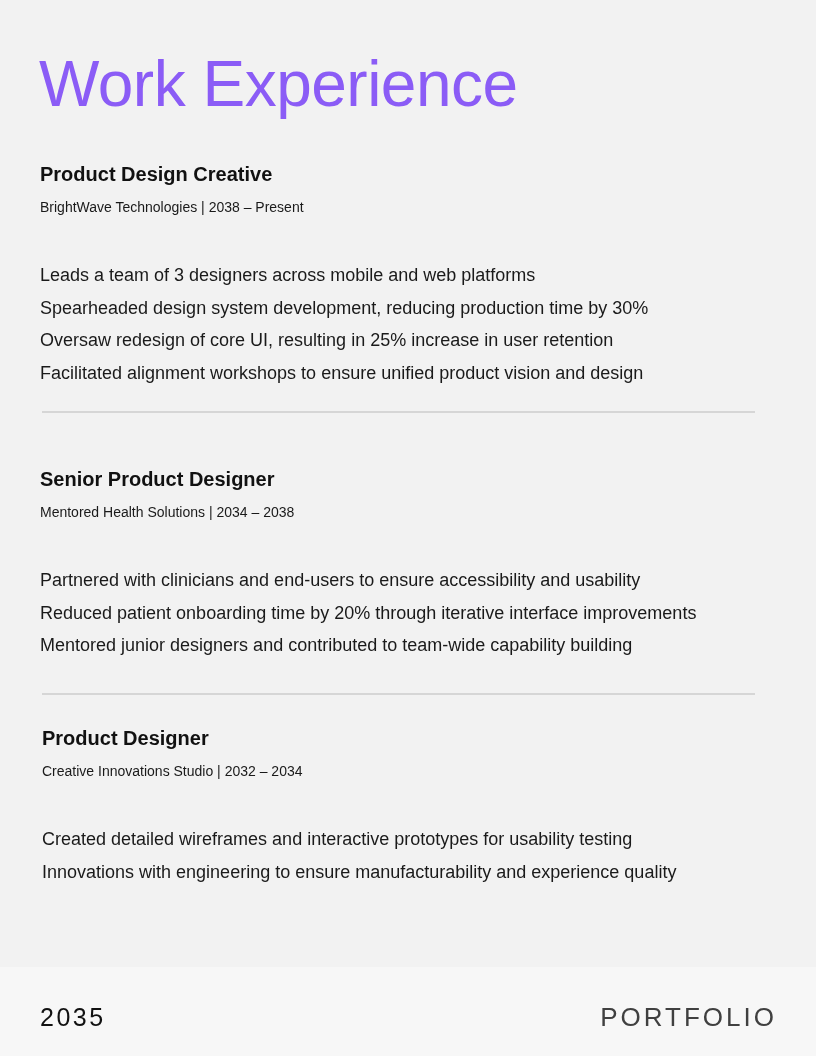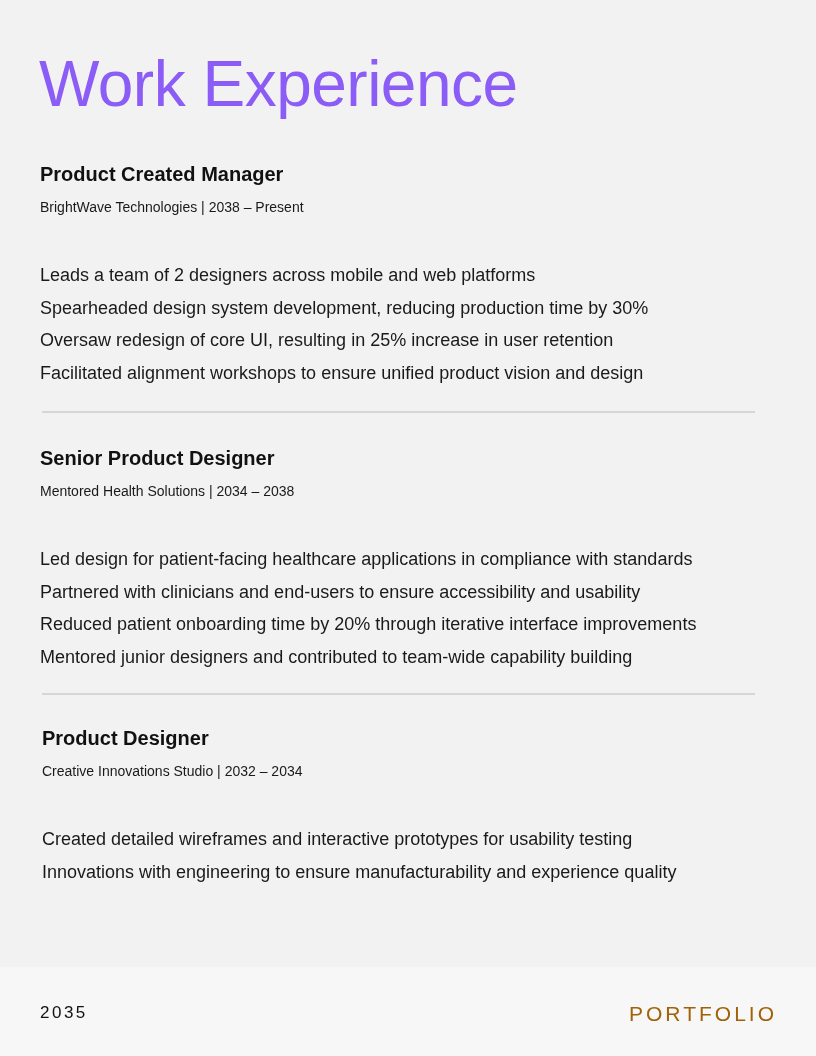--- a/index.html
+++ b/index.html
@@ -17,54 +17,53 @@
   .job { position: absolute; left: 40px; width: 716px; }
   .job .role { font-size: 20px; font-weight: 700; line-height: 26px; margin: 0; color: #111; }
   .job .meta { font-size: 14px; line-height: 24px; margin-top: 8px; color: #1a1a1a; }
   .job ul { list-style: none; margin: 40px 0 0 0; padding: 0; }
   .job li { font-size: 18px; line-height: 32.5px; color: #1a1a1a; white-space: nowrap; }
   .divider { position: absolute; left: 42px; width: 713px; height: 2px; background: #d6d6d6; }
   .footer {
     position: absolute; left: 0; top: 967px; width: 816px; height: 89px;
     background: #f7f7f7;
   }
-  .footer .year { position: absolute; left: 40px; top: 36px; font-size: 17px; letter-spacing: 2.5px; color: #111; }
-  .footer .brand { position: absolute; right: 39px; top: 35px; font-size: 21px; letter-spacing: 3px; color: #a16207; }
+  .footer .year { position: absolute; left: 40px; top: 36px; font-size: 25px; letter-spacing: 2.5px; color: #111; }
+  .footer .brand { position: absolute; right: 39px; top: 35px; font-size: 26px; letter-spacing: 3px; color: #404040; }
 </style>
 </head>
 <body>
 
 <h1 class="title">Work Experience</h1>
 
 <section class="job" style="top:161px;">
-  <h2 class="role">Product Created Manager</h2>
+  <h2 class="role">Product Design Creative</h2>
   <div class="meta">
     <span>BrightWave Technologies</span>
     <span>|</span>
     <span>2038 – Present</span>
   </div>
   <ul>
-    <li>Leads a team of 2 designers across mobile and web platforms</li>
+    <li>Leads a team of 3 designers across mobile and web platforms</li>
     <li>Spearheaded design system development, reducing production time by 30%</li>
     <li>Oversaw redesign of core UI, resulting in 25% increase in user retention</li>
     <li>Facilitated alignment workshops to ensure unified product vision and design</li>
   </ul>
 </section>
 
 <div class="divider" style="top:411px;"></div>
 
-<section class="job" style="top:445px;">
+<section class="job" style="top:466px;">
   <h2 class="role">Senior Product Designer</h2>
   <div class="meta">
     <span>Mentored Health Solutions</span>
     <span>|</span>
     <span>2034 – 2038</span>
   </div>
   <ul>
-    <li>Led design for patient-facing healthcare applications in compliance with standards</li>
     <li>Partnered with clinicians and end-users to ensure accessibility and usability</li>
     <li>Reduced patient onboarding time by 20% through iterative interface improvements</li>
     <li>Mentored junior designers and contributed to team-wide capability building</li>
   </ul>
 </section>
 
 <div class="divider" style="top:693px;"></div>
 
 <section class="job" style="top:725px; left:42px;">
   <h2 class="role">Product Designer</h2>

